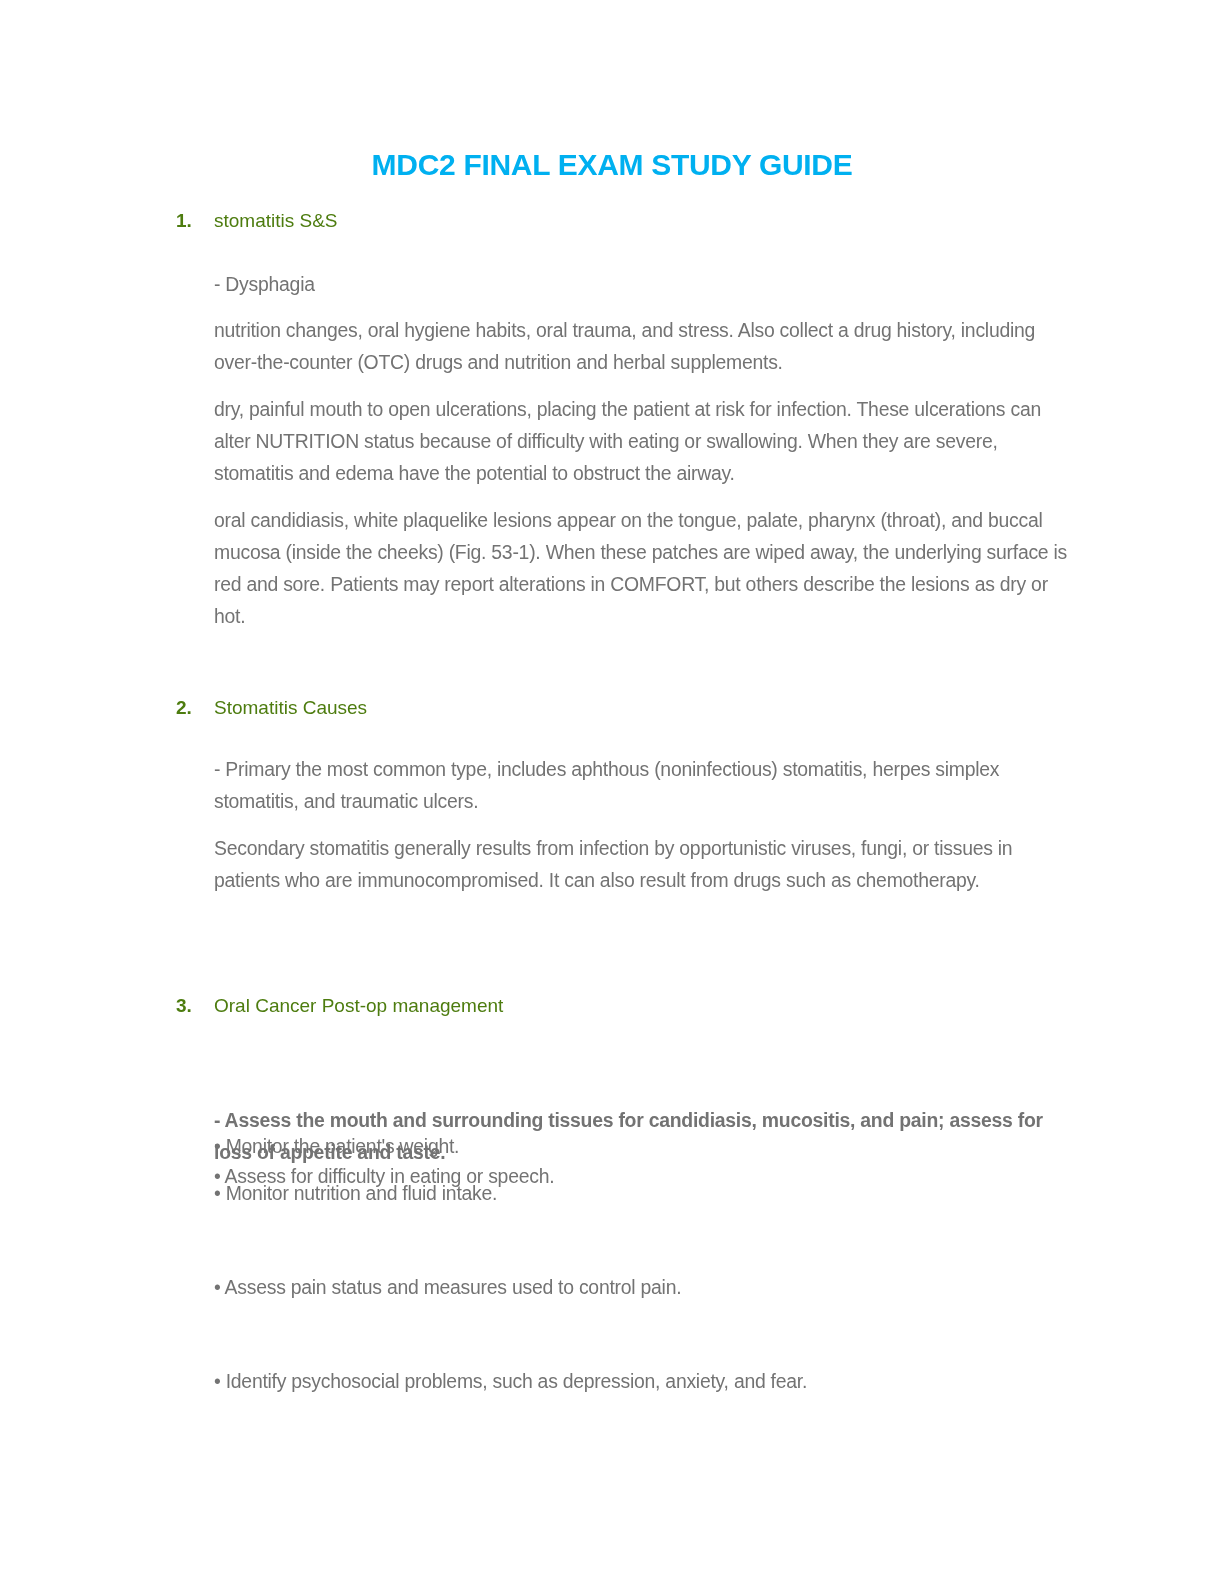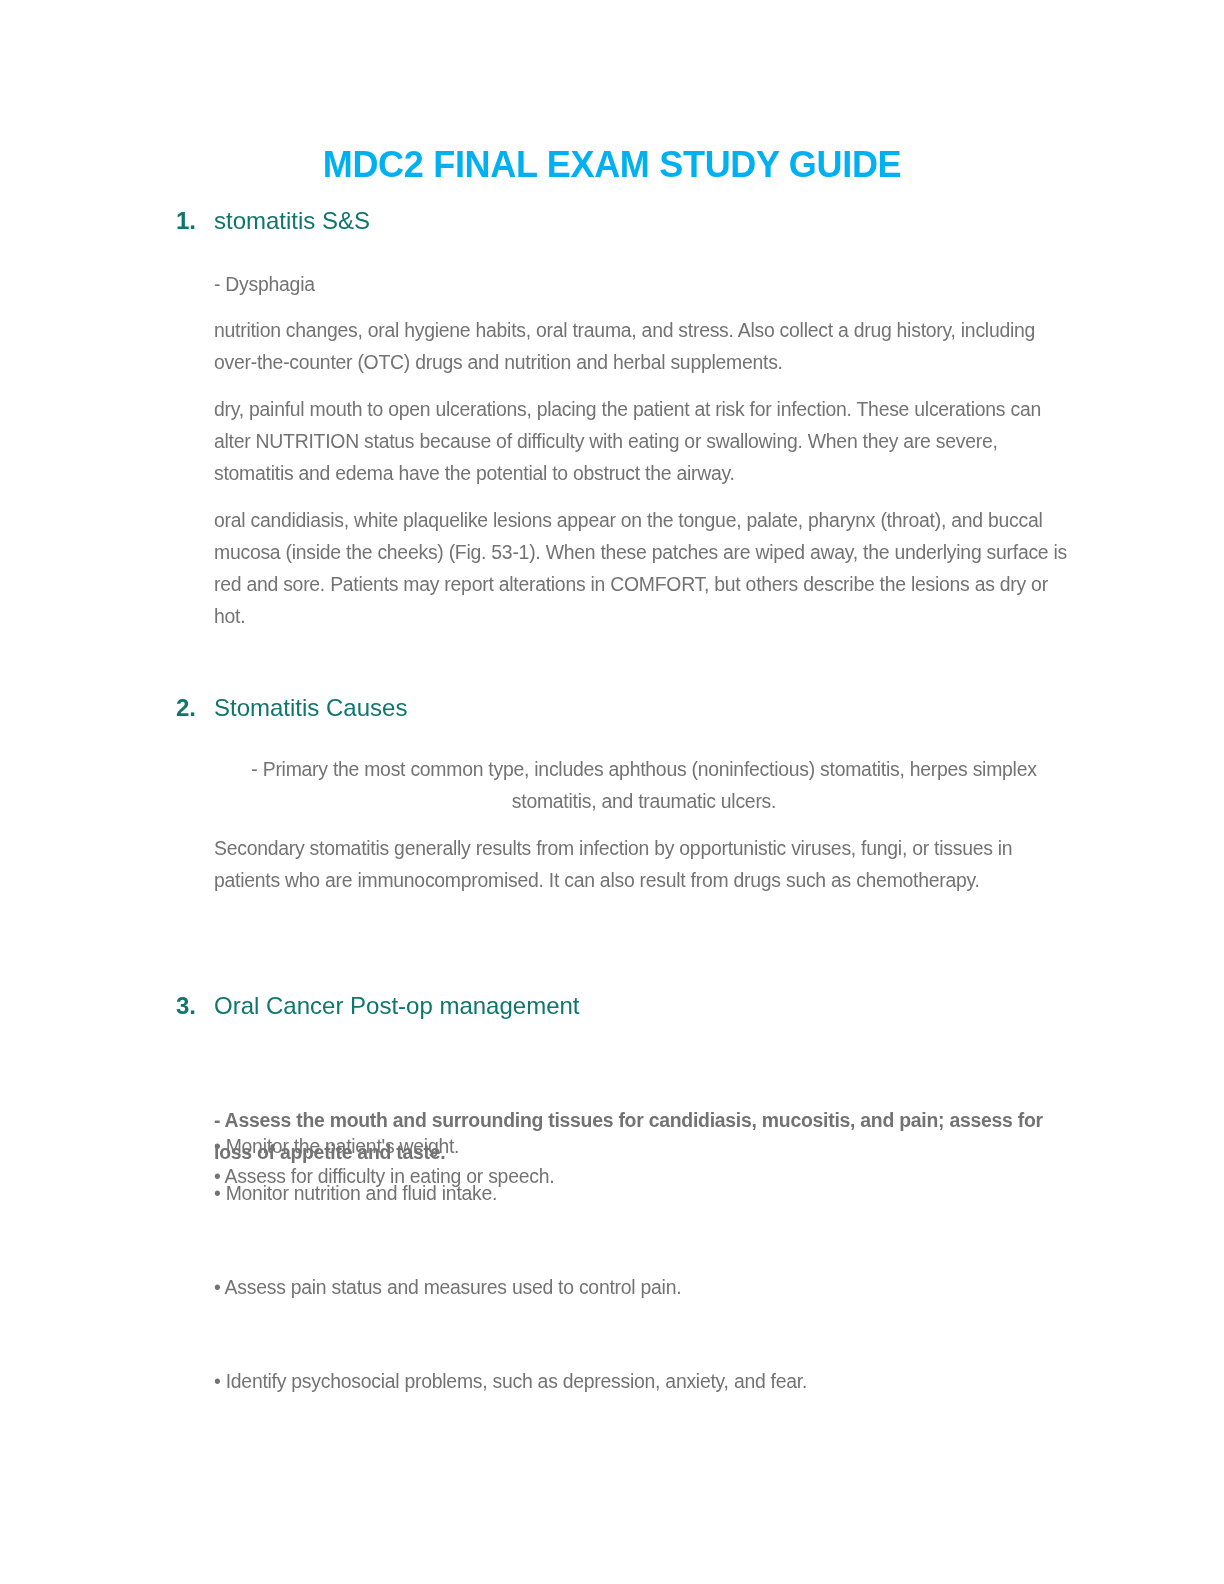--- a/index.html
+++ b/index.html
@@ -20,31 +20,31 @@
       width: 1224px;
       height: 1584px;
       background: #ffffff;
     }
     .title {
       position: absolute;
       left: 0;
       width: 1224px;
       top: 143px;
       text-align: center;
-      font-size: 36px;
+      font-size: 30px;
       font-weight: bold;
       color: #00B0F0;
       letter-spacing: -0.3px;
       line-height: 44px;
     }
     .heading {
       position: absolute;
       left: 176px;
-      font-size: 24px;
-      color: #0f766e;
+      font-size: 19px;
+      color: #4d7c0f;
       line-height: 26px;
       white-space: nowrap;
     }
     .heading .num {
       display: inline-block;
       width: 38px;
       font-weight: bold;
     }
     .para {
       position: absolute;
@@ -68,21 +68,21 @@
     <span class="num">1.</span><span>stomatitis S&amp;S</span>
   </div>
   <div class="para single" style="top:268px;">- Dysphagia</div>
   <div class="para" style="top:314px;">nutrition changes, oral hygiene habits, oral trauma, and stress. Also collect a drug history, including over-the-counter (OTC) drugs and nutrition and herbal supplements.</div>
   <div class="para" style="top:393px;">dry, painful mouth to open ulcerations, placing the patient at risk for infection. These ulcerations can alter NUTRITION status because of difficulty with eating or swallowing. When they are severe, stomatitis and edema have the potential to obstruct the airway.</div>
   <div class="para" style="top:504px;">oral candidiasis, white plaquelike lesions appear on the tongue, palate, pharynx (throat), and buccal mucosa (inside the cheeks) (Fig. 53-1). When these patches are wiped away, the underlying surface is red and sore. Patients may report alterations in COMFORT, but others describe the lesions as dry or hot.</div>
 
   <div class="heading" style="top:695px;">
     <span class="num">2.</span><span>Stomatitis Causes</span>
   </div>
-  <div class="para" style="top:753px;text-align:center;">- Primary the most common type, includes aphthous (noninfectious) stomatitis, herpes simplex stomatitis, and traumatic ulcers.</div>
+  <div class="para" style="top:753px;">- Primary the most common type, includes aphthous (noninfectious) stomatitis, herpes simplex stomatitis, and traumatic ulcers.</div>
   <div class="para" style="top:832px;">Secondary stomatitis generally results from infection by opportunistic viruses, fungi, or tissues in patients who are immunocompromised. It can also result from drugs such as chemotherapy.</div>
 
   <div class="heading" style="top:993px;">
     <span class="num">3.</span><span>Oral Cancer Post-op management</span>
   </div>
   <div class="para" style="top:1104px;font-weight:bold;">- Assess the mouth and surrounding tissues for candidiasis, mucositis, and pain; assess for loss of appetite and taste.</div>
   <div class="para single" style="top:1130px;">• Monitor the patient's weight.</div>
   <div class="para single" style="top:1177px;">• Monitor nutrition and fluid intake.</div>
   <div class="para single" style="top:1160px;">• Assess for difficulty in eating or speech.</div>
   <div class="para single" style="top:1271px;">• Assess pain status and measures used to control pain.</div>

